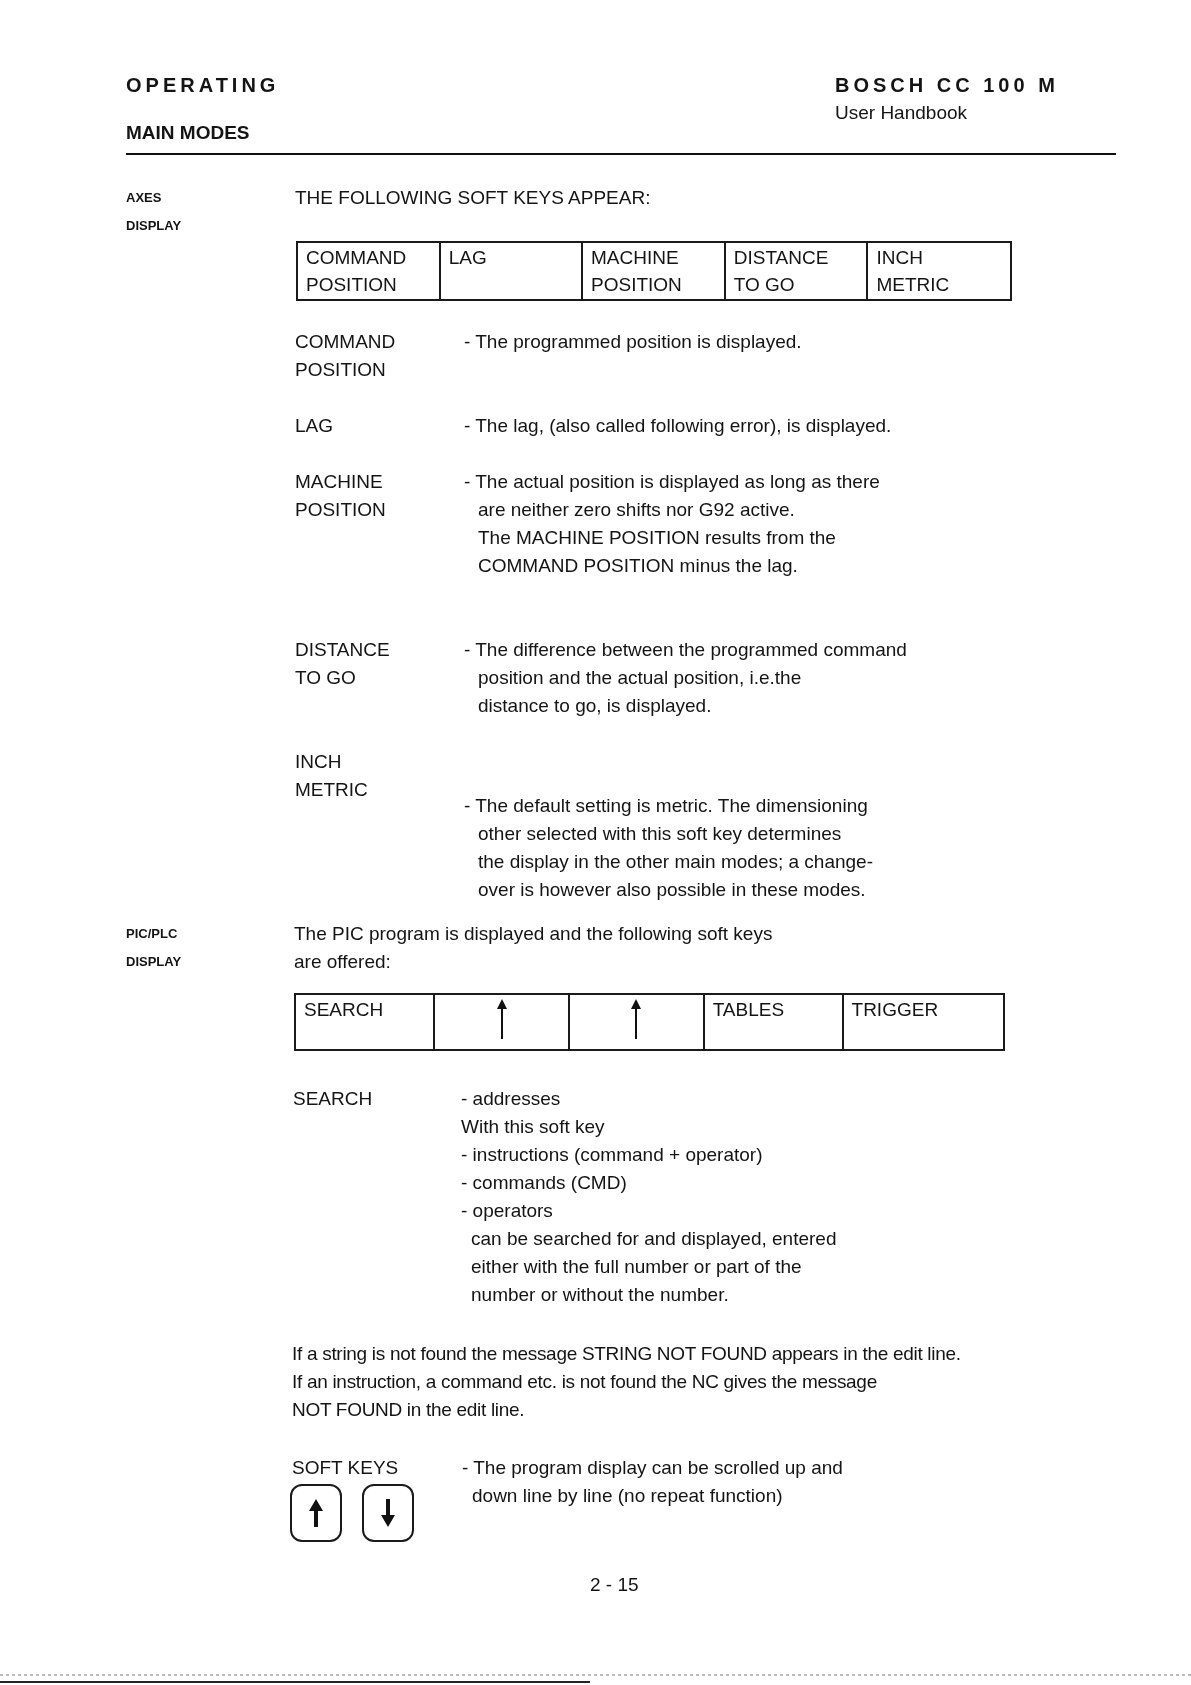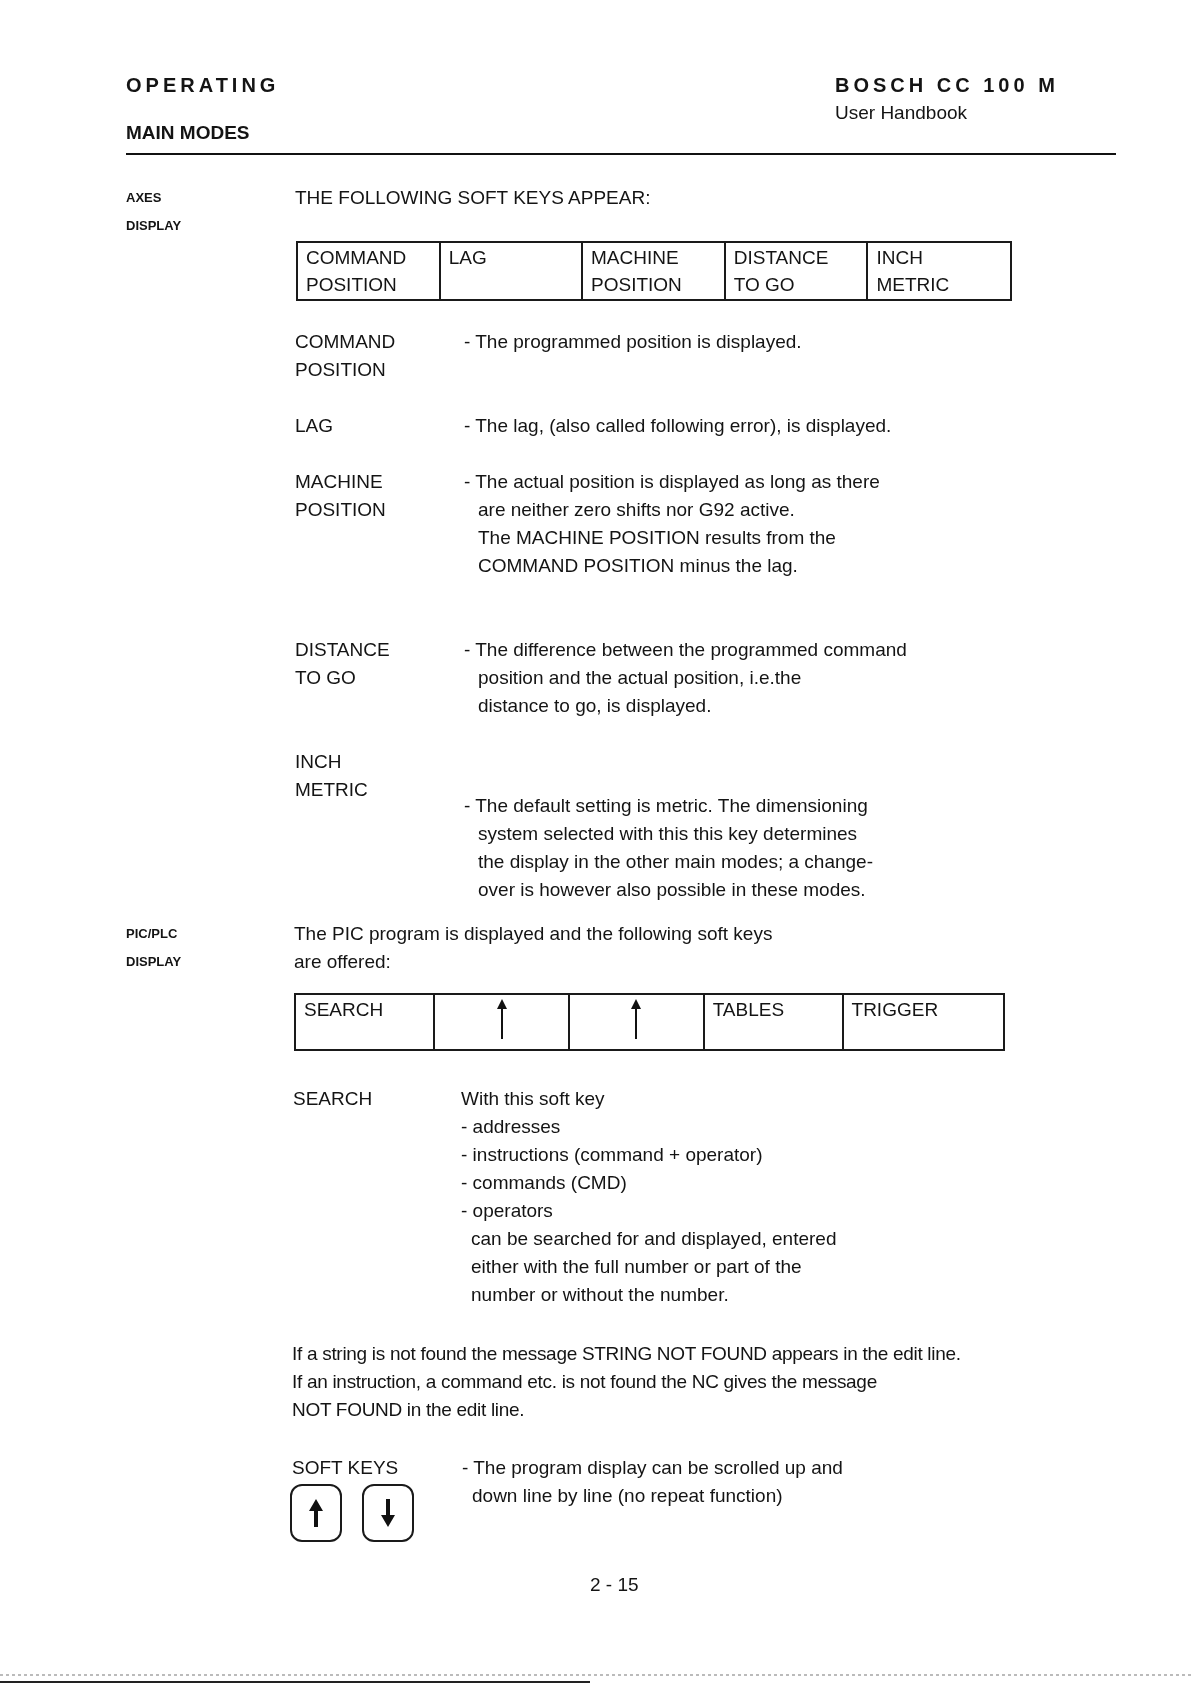--- a/index.html
+++ b/index.html
@@ -113,21 +113,21 @@
   <div style="padding-left:14px;">position and the actual position, i.e.the</div>
   <div style="padding-left:14px;">distance to go, is displayed.</div>
 </div>
 
 <div class="abs txt" style="left:295px; top:748px;">
   <div>INCH</div>
   <div>METRIC</div>
 </div>
 <div class="abs txt" style="left:464px; top:748px;margin-top:44px;">
   <div>- The default setting is metric. The dimensioning</div>
-  <div style="padding-left:14px;">system selected with this this key determines</div>
+  <div style="padding-left:14px;">other selected with this soft key determines</div>
   <div style="padding-left:14px;">the display in the other main modes; a change-</div>
   <div style="padding-left:14px;">over is however also possible in these modes.</div>
 </div>
 
 <div class="abs side" style="top:920px;">
   <div>PIC/PLC</div>
   <div>DISPLAY</div>
 </div>
 <div class="abs txt" style="left:294px; top:920px;">
   <div>The PIC program is displayed and the following soft keys</div>
@@ -145,22 +145,22 @@
           <span class="thin-arrow"></span>
         </td>
     <td style="width:142px;"><span>TABLES</span></td>
     <td style="width:165px;margin-top:26px;"><span>TRIGGER</span></td>
   </tr>
 </tbody>
   </table>
 
 <div class="abs txt" style="left:293px; top:1085px;">SEARCH</div>
 <div class="abs txt" style="left:461px; top:1085px;">
+  <div>- addresses</div>
   <div>With this soft key</div>
-  <div>- addresses</div>
   <div>- instructions (command  +  operator)</div>
   <div>- commands (CMD)</div>
   <div>- operators</div>
   <div style="padding-left:10px;">can be searched for and displayed, entered</div>
   <div style="padding-left:10px;">either with the full number or part of the</div>
   <div style="padding-left:10px;">number or without the number.</div>
 </div>
 
 <div class="abs txt" style="left:292px; top:1340px; letter-spacing:-0.3px;">
   <div>If a string is not found the message STRING NOT FOUND appears in the edit line.</div>

